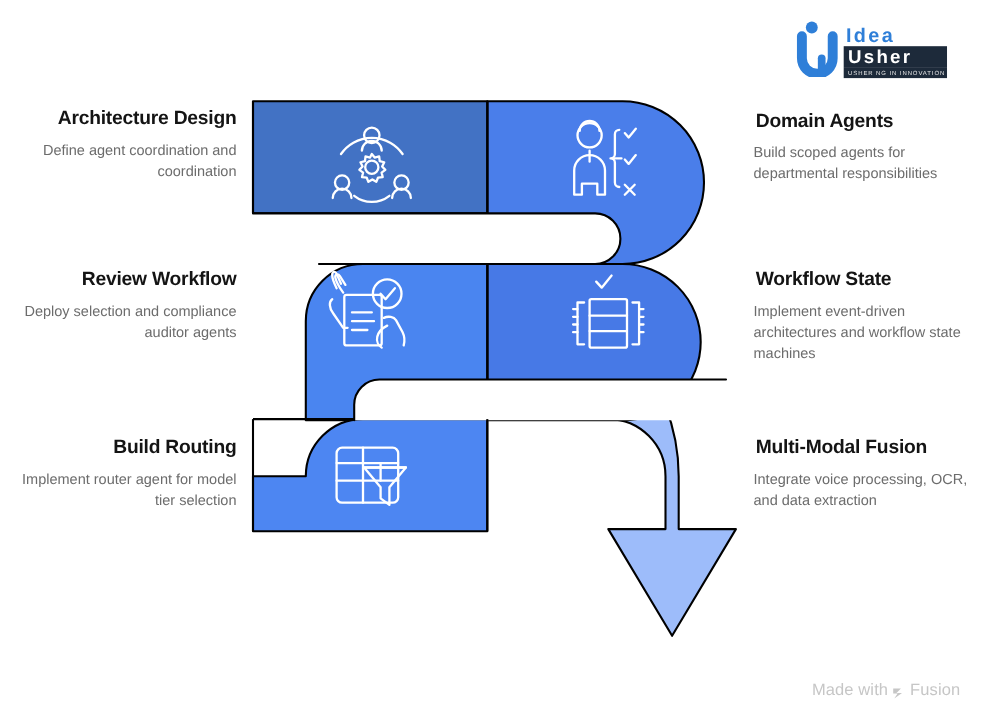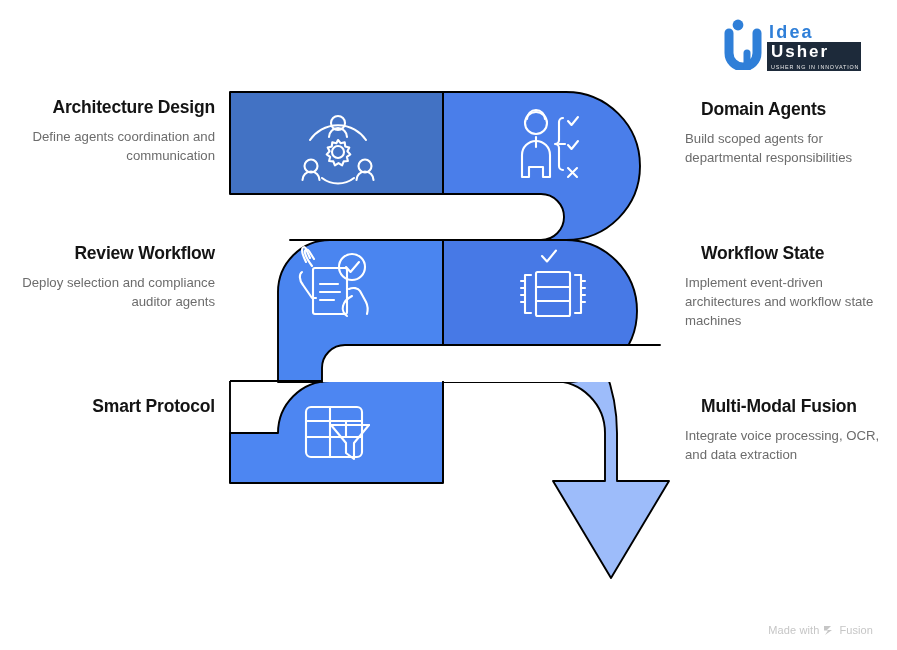--- a/index.html
+++ b/index.html
@@ -39,21 +39,21 @@
   
   .block {
     position: absolute;
     width: 215px;
   }
   .block .title {
     font-size: 17.5px;
     font-weight: bold;
     color: #141414;
     line-height: 1.22;
-    margin: 0 0 9px 16px;
+    margin: 0 0 9px 2px;
     letter-spacing: -0.2px;
   }
   .block .desc {
     font-size: 13.2px;
     color: #6c6c6c;
     line-height: 1.44;
     margin: 0;
   }
   .block.left { text-align: right; }
   .block.right { text-align: left; }
@@ -66,21 +66,21 @@
   .right-3 { left: 685px; top: 396px; }
 
   
   #watermark {
     position: absolute;
     right: 24px;
     bottom: 14px;
     display: flex;
     align-items: flex-end;
     gap: 4px;
-    font-size: 11px;
+    font-size: 15px;
     color: #c6c6c6;
     letter-spacing: 0.1px;
   }
   #watermark svg { display:block; }
 </style>
 </head>
 <body>
 
 <div id="logo">
   <svg width="140" height="56" viewBox="0 0 140 56" xmlns="http://www.w3.org/2000/svg" aria-hidden="true">
@@ -354,30 +354,31 @@
       <rect x="549" y="420" width="16" height="26" rx="8"></rect>
       <path d="M543 438 a14 14 0 0 0 28 0"></path>
       <path d="M557 452 v8"></path>
     </g>
   </g>
 </svg>
 </div>
 
 <div class="block left left-1">
   <p class="title">Architecture Design</p>
-  <p class="desc">Define agents coordination and communication</p>
+  <p class="desc">Define agent coordination and coordination</p>
 </div>
 
 <div class="block left left-2">
   <p class="title">Review Workflow</p>
   <p class="desc">Deploy selection and compliance auditor agents</p>
 </div>
 
 <div class="block left left-3">
-  <p class="title">Smart Protocol</p>
+  <p class="title">Build Routing</p>
+  <p class="desc">Implement router agent for model tier selection</p>
 </div>
 
 <div class="block right right-1">
   <p class="title">Domain Agents</p>
   <p class="desc">Build scoped agents for departmental responsibilities</p>
 </div>
 
 <div class="block right right-2">
   <p class="title">Workflow State</p>
   <p class="desc">Implement event-driven architectures and workflow state machines</p>

